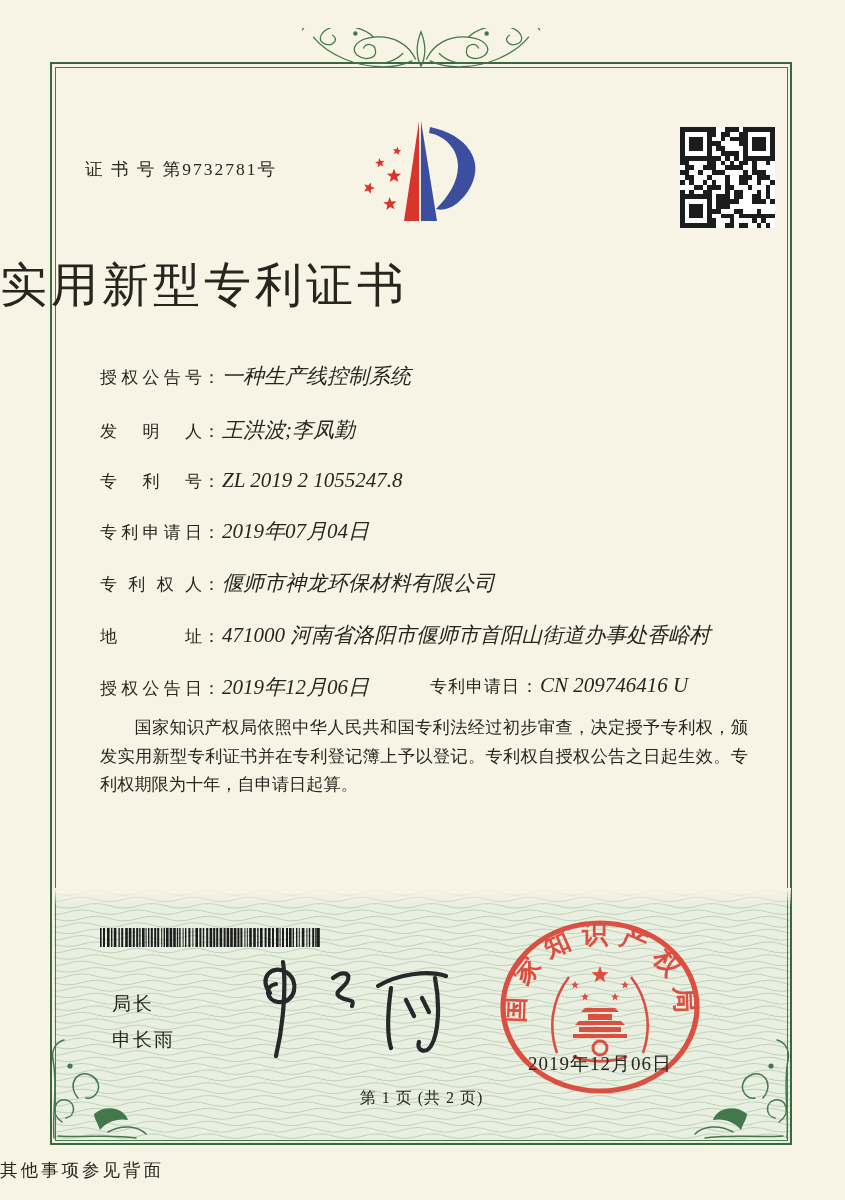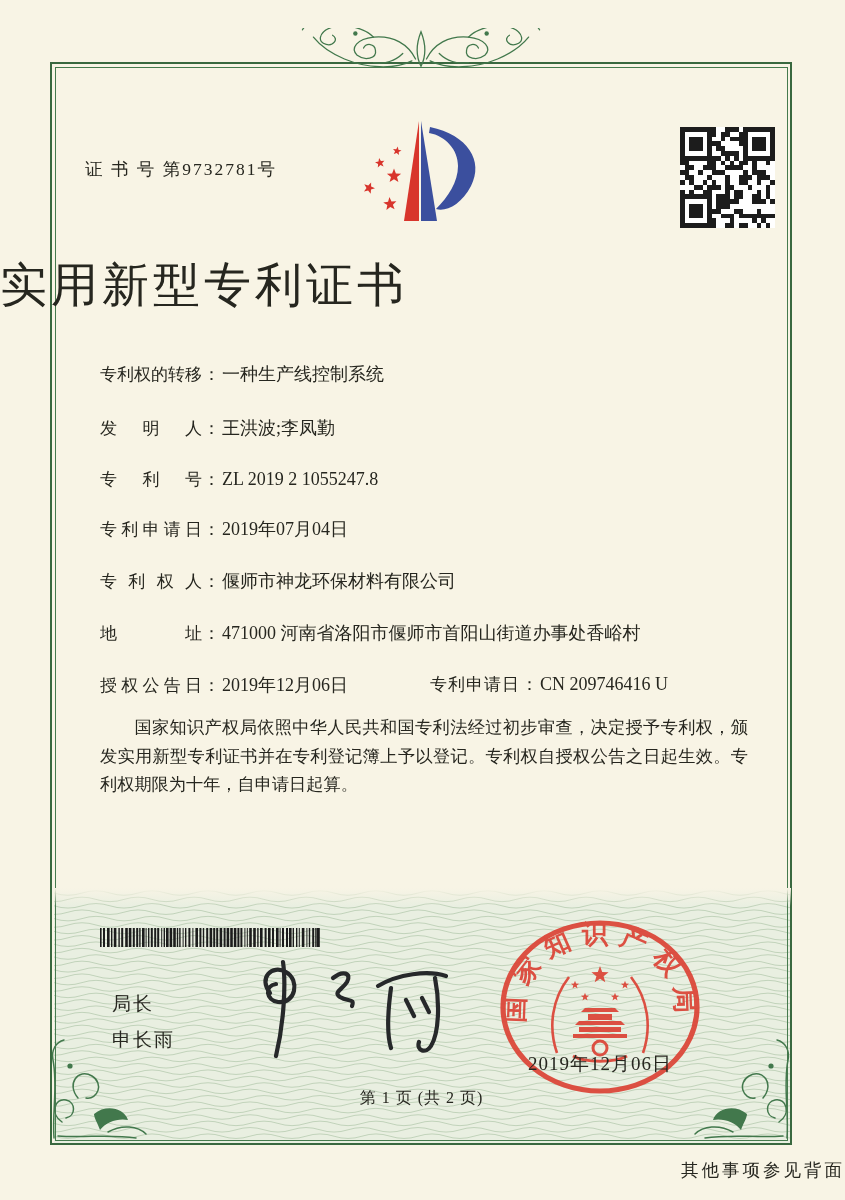--- a/index.html
+++ b/index.html
@@ -18,40 +18,40 @@
   .logo{left:350px;top:112px;z-index:2;}
   .qr{left:680px;top:127px;z-index:2;}
   
   .title{left:0;top:254px;width:845px;text-align:left;font-size:47px;font-weight:normal;
          letter-spacing:4px;z-index:2;}
   
   .row{left:100px;height:26px;white-space:nowrap;z-index:2;font-size:18px;}
   .flabel{display:inline-block;width:102px;font-size:17px;text-align:justify;
           text-align-last:justify;vertical-align:baseline;}
   .colon{display:inline-block;margin:0 2px 0 1px;font-size:17px;}
-  .fval{font-size:18px;}
+  .fval{font-size:21px;font-style:italic;}
   .pair2{position:absolute;left:330px;top:0;white-space:nowrap;}
   .pair2 .flabel2{font-size:17px;letter-spacing:1px;}
   
   .body-text{left:100px;top:714px;width:648px;font-size:17.2px;line-height:28.6px;
              text-align:justify;z-index:2;}
   .body-text p{margin:0;text-indent:2em;}
   
   .barcode{left:100px;top:928px;z-index:2;}
   
   .signer{left:100px;top:986px;font-size:19px;line-height:36px;z-index:2;letter-spacing:2px;margin-left:12px;}
   .signature{left:228px;top:948px;z-index:2;}
   
   .seal{left:495px;top:915px;z-index:3;opacity:.93;}
   .seal-date{left:495px;top:1051px;width:210px;text-align:center;font-size:19px;
              letter-spacing:1px;z-index:4;}
   
   .page-info{left:50px;top:1088px;width:743px;text-align:center;font-size:16px;
              letter-spacing:1px;z-index:2;}
-  .back-note{left:0;top:1158px;width:845px;text-align:right;font-size:17.5px;
+  .back-note{left:0;top:1158px;width:845px;text-align:left;font-size:17.5px;
              letter-spacing:3px;z-index:2;}
   
   .orn-top{left:285px;top:28px;z-index:2;}
   .orn-bl{left:48px;top:1026px;z-index:2;}
   .orn-br{left:668px;top:1026px;z-index:2;}
   svg{display:block;}
 </style>
 </head>
 <body>
 
@@ -384,21 +384,21 @@
     <rect x="11" y="20" width="1" height="1" fill="#1c1c1c"></rect>
     <rect x="13" y="20" width="1" height="1" fill="#1c1c1c"></rect>
     <rect x="14" y="20" width="1" height="1" fill="#1c1c1c"></rect>
     <rect x="17" y="20" width="1" height="1" fill="#1c1c1c"></rect>
     <rect x="19" y="20" width="1" height="1" fill="#1c1c1c"></rect>
   </svg>
 
 <div class="abs title">实用新型专利证书</div>
 
 <div class="abs row" style="top:362px">
-  <span class="flabel">专利权的转移</span><span class="colon">：</span><span class="fval">一种生产线控制系统</span>
+  <span class="flabel">授权公告号</span><span class="colon">：</span><span class="fval">一种生产线控制系统</span>
 </div>
 <div class="abs row" style="top:416px">
   <span class="flabel">发明人</span><span class="colon">：</span><span class="fval">王洪波;李凤勤</span>
 </div>
 <div class="abs row" style="top:468px">
   <span class="flabel">专利号</span><span class="colon">：</span><span class="fval">ZL 2019 2 1055247.8</span>
 </div>
 <div class="abs row" style="top:517px">
   <span class="flabel">专利申请日</span><span class="colon">：</span><span class="fval">2019年07月04日</span>
 </div>

